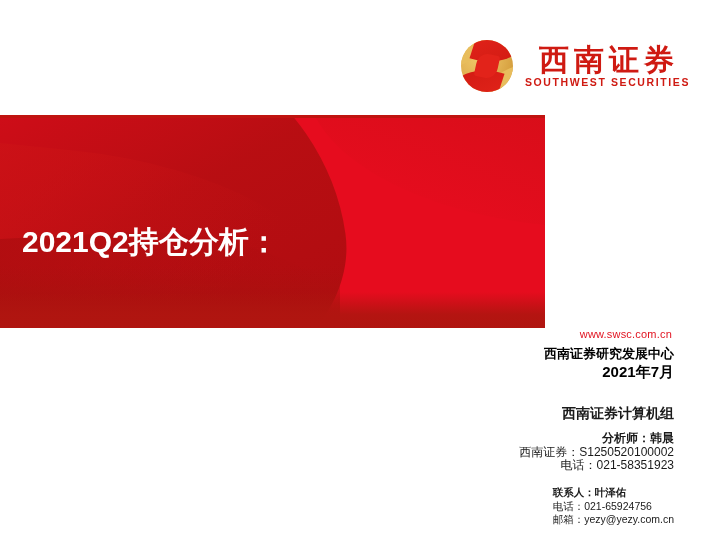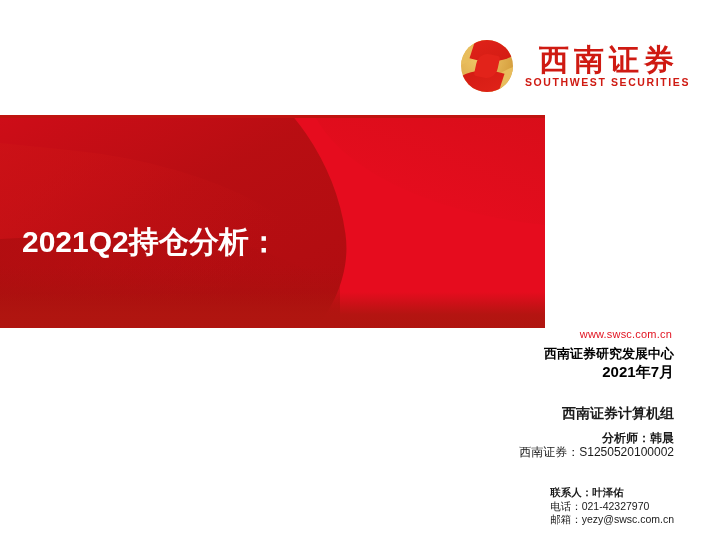--- a/index.html
+++ b/index.html
@@ -319,21 +319,22 @@
     <div class="dept-date">2021年7月</div>
   </div>
 
   <div class="team-block">
     <div class="team-name">西南证券计算机组</div>
   </div>
 
   <div class="contact-block">
     <div class="row bold">分析师：韩晨</div>
     <div class="row">西南证券：S1250520100002</div>
+    <div class="row">电话：021-58351923</div>
   </div>
 
   <div class="contact-block2">
     <div class="row bold">联系人：叶泽佑</div>
-    <div class="row">电话：021-42327970</div>
-    <div class="row">邮箱：yezy@swsc.com.cn</div>
+    <div class="row">电话：021-65924756</div>
+    <div class="row">邮箱：yezy@yezy.com.cn</div>
   </div>
 
 </div>
 
 </body></html>

